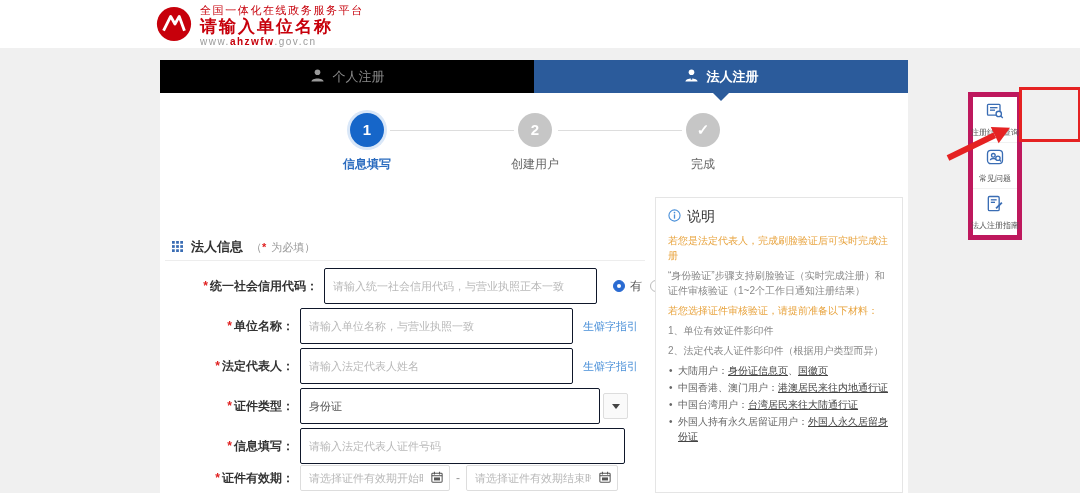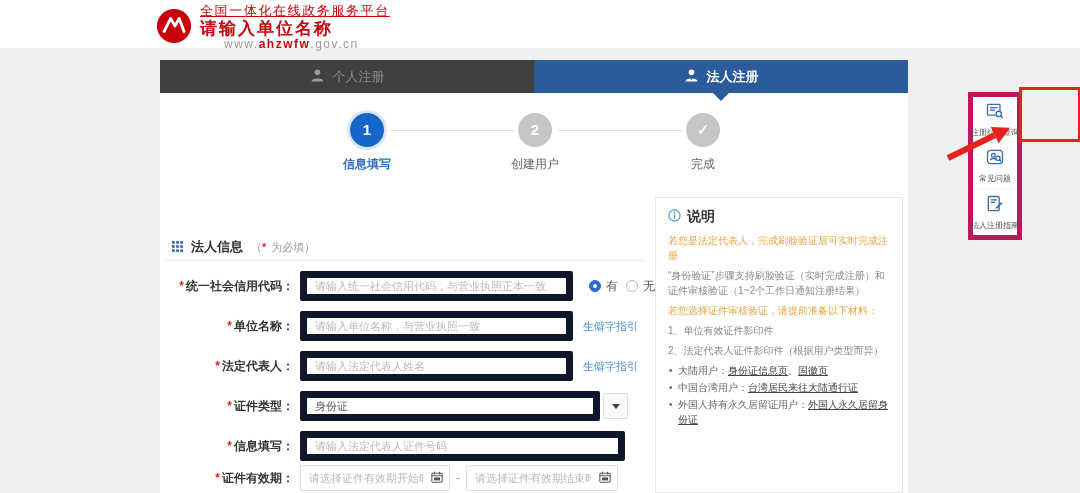--- a/index.html
+++ b/index.html
@@ -4,32 +4,32 @@
 <style>
   * { margin:0; padding:0; box-sizing:border-box; }
   html,body { width:1080px; height:493px; }
   body { position:relative; overflow:hidden; background:#f0f0f0;
          font-family:"Liberation Sans", sans-serif; }
 
   
   .site-header { position:absolute; left:0; top:0; width:1080px; height:48px; background:#fff; }
   .logo { position:absolute; left:155px; top:4px; display:flex; align-items:center; gap:7px; }
   .logo-text { display:flex; flex-direction:column; line-height:1.15; }
-  .tagline { font-size:13px; color:#c7000b; letter-spacing:1.6px;text-decoration:underline; }
+  .tagline { font-size:11px; color:#c7000b; letter-spacing:1.6px; }
   .sitename { font-size:17px; font-weight:bold; color:#c7000b; letter-spacing:2px; }
-  .siteurl { font-size:12px; color:#9a9a9a; letter-spacing:1.5px;margin-left:24px; }
+  .siteurl { font-size:10px; color:#9a9a9a; letter-spacing:1.5px; }
   .siteurl b { color:#c7000b; }
 
   
   .card { position:absolute; left:160px; top:60px; width:748px; height:433px; background:#fff; }
 
   .tabs { position:absolute; left:0; top:0; width:748px; height:33px; display:flex; }
   .tab { flex:1; display:flex; align-items:center; justify-content:center; gap:8px;
          font-size:13px; cursor:pointer; }
-  .tab.personal { background:#404040; color:#8a8a8a; }
+  .tab.personal { background:#000000; color:#8a8a8a; }
   .tab.legal { background:#2b5b9b; color:#fff; font-weight:bold; position:relative; }
   .tab.legal::after { content:""; position:absolute; bottom:-8px; left:50%; margin-left:-8px;
          border-left:8px solid transparent; border-right:8px solid transparent;
          border-top:8px solid #2b5b9b; }
 
   
   .steps { position:absolute; left:0; top:53px; width:748px; height:62px; }
   .step { position:absolute; width:120px; text-align:center; }
   .step-circle { width:34px; height:34px; border-radius:50%; margin:0 auto; line-height:34px;
          color:#fff; font-weight:bold; font-size:15px; background:#c6c6c6; }
@@ -49,38 +49,38 @@
           display:flex; align-items:center; justify-content:center; }
   .rdot.on { border-color:#2a6bd2; background:#2a6bd2; }
   .rdot.on::after { content:""; width:4px; height:4px; border-radius:50%; background:#fff; }
 
   .section-head { position:absolute; left:5px; top:178px; display:flex; align-items:center; gap:8px;margin-left:7px; }
   .section-title { font-size:13px; font-weight:bold; color:#333; }
   .section-note { font-size:11px; color:#999; }
   .divider { position:absolute; left:5px; top:200px; width:480px; height:1px; background:#ededed; }
 
   .row { position:absolute; left:0; height:28px; display:flex; align-items:center; }
-  .input { height:30px; border:7px solid #0f172a; border-radius:2px; font-size:11px; color:#555;
+  .input { height:36px; border:1px solid #0f172a; border-radius:2px; font-size:11px; color:#555;
            padding:0 8px; outline:none; font-family:"Liberation Sans", sans-serif; }
   .input::placeholder { color:#b8b8b8; }
   .w273 { width:273px; } .w300 { width:300px; } .w325 { width:325px; }
   .hint-link { margin-left:10px; font-size:11px; color:#4a90d9; cursor:pointer; text-decoration:none; }
   .dd-btn { width:25px; height:26px; margin-left:3px; border:1px solid #ddd; border-radius:2px;
             background:#fafafa; display:flex; align-items:center; justify-content:center; cursor:pointer; }
   .caret { width:0; height:0; border-left:4px solid transparent; border-right:4px solid transparent;
            border-top:5px solid #444; }
   .date-box { display:flex; align-items:center; height:26px; border:1px solid #ddd; border-radius:2px;
               padding-right:6px; }
   .date-box .input { border:none; height:24px; flex:1; }
   .sep { margin:0 6px; color:#999; font-size:12px; }
 
   
   .notice { position:absolute; left:495px; top:137px; width:248px; height:296px;
             border:1px solid #e5e5e5; background:#fff; padding:10px 12px; overflow:hidden; }
-  .n-title { display:flex; align-items:center; gap:6px; font-size:14px; font-weight:bold;
+  .n-title { display:flex; align-items:center; gap:6px; font-size:14px; font-weight:normal;
              color:#333; margin-bottom:7px; }
   .notice p { font-size:10px; line-height:1.5; margin:5px 0; }
   .orange { color:#e8a33d; }
   .gray { color:#888; }
   .nlink { color:#444; text-decoration:underline; cursor:pointer; }
   .bullet { font-size:10px; color:#666; line-height:1.5; margin:2px 0; padding-left:10px; position:relative; }
   .bullet::before { content:"\2022"; position:absolute; left:1px; color:#666; }
 
   
   .rail { position:absolute; left:968px; top:92px; width:54px; background:#3b82f6;
@@ -169,21 +169,21 @@
         <rect x="0" y="9" width="3" height="3"></rect>
           <rect x="4.5" y="9" width="3" height="3"></rect>
           <rect x="9" y="9" width="3" height="3"></rect>
       </svg>
     </span>
     <span class="section-title">法人信息</span>
     <span class="section-note"><span>（</span><span class="star">*</span><span> 为必填）</span></span>
   </div>
   <div class="divider"></div>
 
-  <div class="row" style="top:212px;">
+  <div class="row" style="top:212px;padding-left:24px;">
     <div class="flabel"><span class="star">*</span><span>统一社会信用代码：</span></div>
     <input class="input w273" placeholder="请输入统一社会信用代码，与营业执照正本一致" style="">
     <div class="radio-opt" style="margin-left:16px; margin-right:8px;">
       <span class="rdot on"></span>
       <span class="txt">有</span>
     </div>
     <div class="radio-opt" style="margin-right:0;">
       <span class="rdot"></span>
       <span class="txt">无</span>
     </div>
@@ -254,20 +254,21 @@
       </span>
       <span>说明</span>
     </div>
     <p class="orange">若您是法定代表人，完成刷脸验证后可实时完成注册</p>
     <p class="gray">“身份验证”步骤支持刷脸验证（实时完成注册）和证件审核验证（1~2个工作日通知注册结果）</p>
     <p class="orange">若您选择证件审核验证，请提前准备以下材料：</p>
     <p class="gray">1、单位有效证件影印件</p>
     <p class="gray">2、法定代表人证件影印件（根据用户类型而异）</p>
 
     <div class="bullet"><span>大陆用户：</span><span class="nlink">身份证信息页</span><span>、</span><span class="nlink">国徽页</span></div>
+    <div class="bullet"><span>中国香港、澳门用户：</span><span class="nlink">港澳居民来往内地通行证</span></div>
     <div class="bullet"><span>中国台湾用户：</span><span class="nlink">台湾居民来往大陆通行证</span></div>
     <div class="bullet"><span>外国人持有永久居留证用户：</span><span class="nlink">外国人永久居留身份证</span></div>
 
   </div>
 </div>
 
 <div class="rail">
   <div class="rail-item">
     <span>
       <svg width="20" height="20" viewBox="0 0 24 24" fill="none" stroke="#3a6db4" stroke-width="1.6">

